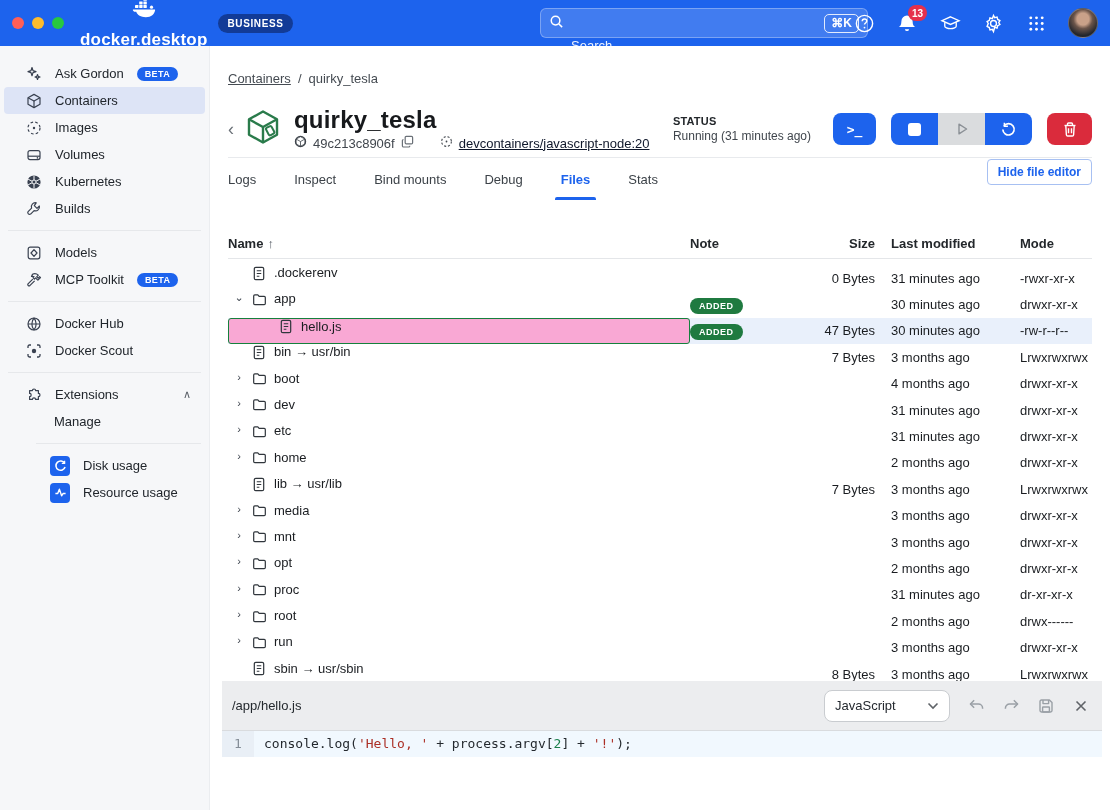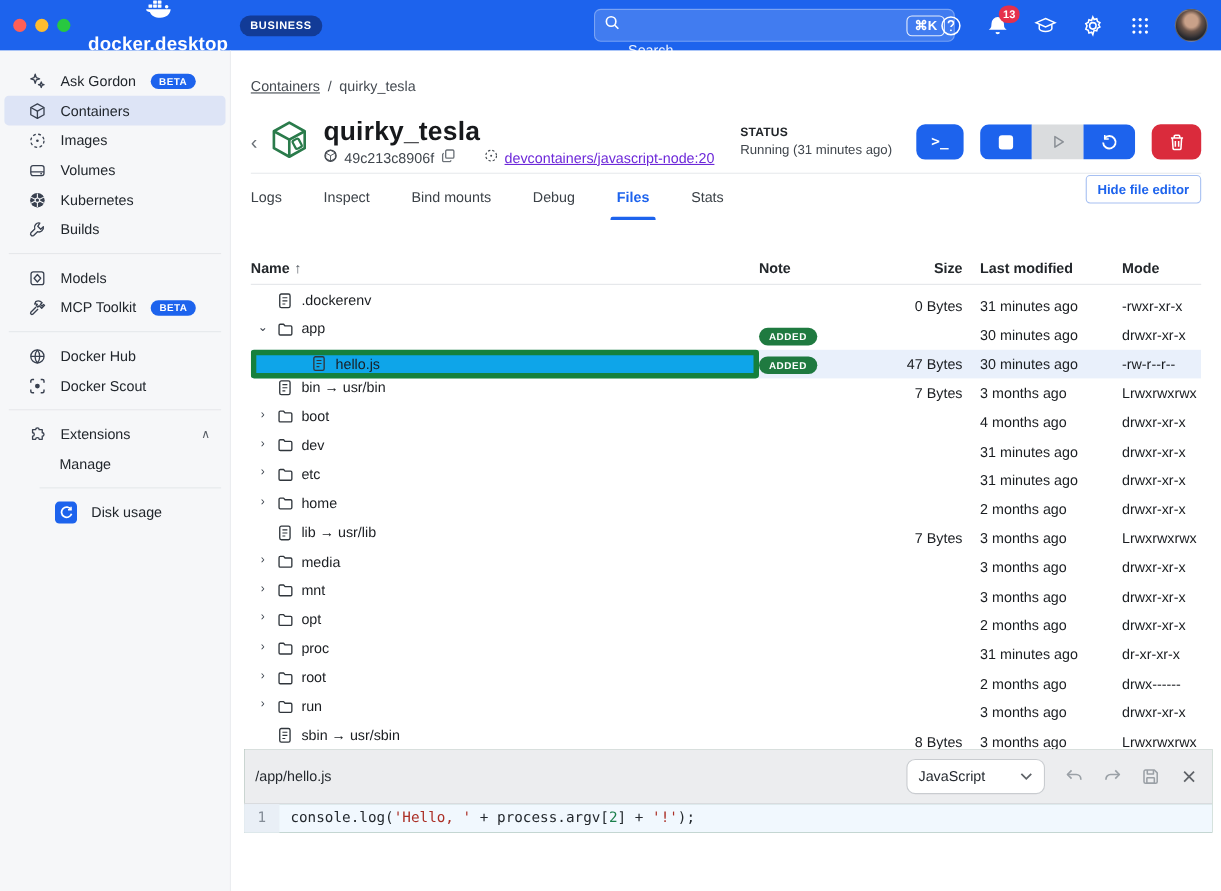--- a/index.html
+++ b/index.html
@@ -37,21 +37,21 @@
 
   
   .main { position:absolute; top:46px; left:210px; width:900px; height:764px; background:#fff; }
   .breadcrumb { position:absolute; top:25px; left:18px; font-size:13px; color:#454b52; display:flex; gap:7px; }
   .breadcrumb .crumb-link { text-decoration:underline; cursor:pointer; }
   .hdr { position:absolute; top:56px; left:18px; right:18px; height:54px; display:flex; align-items:center; }
   .back-chev { color:#6a7077; font-size:18px; margin-right:10px; line-height:1; }
   .cube-big { margin-right:12px; }
   .title-block .title { font-size:24px; font-weight:800; color:#17191c; letter-spacing:.2px; line-height:1.05; }
   .meta-row { display:flex; align-items:center; gap:6px; margin-top:3px; font-size:13px; color:#40464d; }
-  .meta-row .img-link { color:#6d28d9; text-decoration:underline; cursor:pointer; }
+  .meta-row .img-link { color:#0f172a; text-decoration:underline; cursor:pointer; }
   .meta-row .gap { width:14px; }
   .status-block { margin-left:auto; margin-right:22px; }
   .status-label { font-size:11px; font-weight:700; color:#23272b; letter-spacing:.2px; }
   .status-value { font-size:12px; color:#40464d; margin-top:2px; }
   .actions { display:flex; align-items:center; gap:15px; }
   .btn-term { width:43px; height:32px; background:#1d63ed; border-radius:8px; display:flex; align-items:center; justify-content:center; color:#fff; font-family:"DejaVu Sans Mono", monospace; font-weight:700; font-size:13px; }
   .btn-group { display:flex; border-radius:8px; overflow:hidden; }
   .seg { width:47px; height:32px; display:flex; align-items:center; justify-content:center; }
   .seg.blue { background:#1d63ed; }
   .seg.disabled { background:#dadcde; }
@@ -81,21 +81,21 @@
   .frow .chev .c-right, .frow .chev .c-down { display:none; }
   .frow.folder:not(.expanded) .chev .c-right { display:inline; }
   .frow.folder.expanded .chev .c-down { display:inline; }
   .frow .row-ic { width:16px; height:16px; flex-shrink:0; display:flex; align-items:center; justify-content:center; }
   .frow.child .cell-name { padding-left:22px; }
   .frow:not(.has-note) .note-badge { display:none; }
   .note-badge { background:#1f7a40; color:#fff; font-size:9px; font-weight:700; letter-spacing:.5px; padding:3px 9px; border-radius:10px; }
   .c-size { text-align:right; color:#1a1d21; }
   .c-mod, .c-mode { color:#1a1d21; }
   .frow.selected { background:#e9f0fb; }
-  .frow.selected .cell-name { border:5px solid #15803d; border-radius:3px; background:#0ea5e9;padding-left:32px; }
+  .frow.selected .cell-name { border:1px solid #15803d; border-radius:3px; background:#f9a8d4;padding-left:32px; }
 
   
   .editor { position:absolute; top:635px; left:12px; width:880px; background:#14532d; }
   .ed-head { height:50px; background:#ecedef; border-bottom:1px solid #d9dbde; display:flex; align-items:center; padding:0 12px 0 10px; }
   .ed-path { font-size:13px; color:#24292e; }
   .ed-right { margin-left:auto; display:flex; align-items:center; gap:17px; }
   .lang-select { width:126px; height:32px; background:#fff; border:1px solid #c9ccd0; border-radius:8px; display:flex; align-items:center; padding:0 10px; font-size:13px; color:#24292f; }
   .lang-select .dd-chev { margin-left:auto; color:#5f6368; }
   .ed-ic { width:18px; height:18px; display:flex; align-items:center; justify-content:center; }
   .ed-code { display:flex; height:26px; font-family:"DejaVu Sans Mono", monospace; font-size:13px; background:#f1f8fe; }
@@ -304,20 +304,28 @@
     </div>
     <div class="side-div inset"></div>
     <div class="side-item" style="padding-left:46px">
       <span class="ext-tile">
           <svg width="13" height="13" viewBox="0 0 14 14" fill="none" stroke="#fff" stroke-width="1.7">
             <path d="M11.4 4.6 A5 5 0 1 0 11.9 8.6"></path>
             <path d="M11.4 1.8 V4.8 H8.4" stroke-width="1.4"></path>
           </svg>
         </span>
       <span>Disk usage</span>
+    </div>
+    <div class="side-item" style="padding-left:46px">
+      <span class="ext-tile">
+          <svg width="13" height="13" viewBox="0 0 14 14" fill="none" stroke="#fff" stroke-width="1.5" stroke-linejoin="round">
+            <path d="M1.5 8 H4 L5.8 3.4 L8.2 10.6 L9.9 8 H12.5"></path>
+          </svg>
+        </span>
+      <span>Resource usage</span>
     </div>
   </nav>
 
   <main class="main">
 
     <div class="breadcrumb">
       <span class="crumb-link">Containers</span>
       <span>/</span>
       <span>quirky_tesla</span>
     </div>

